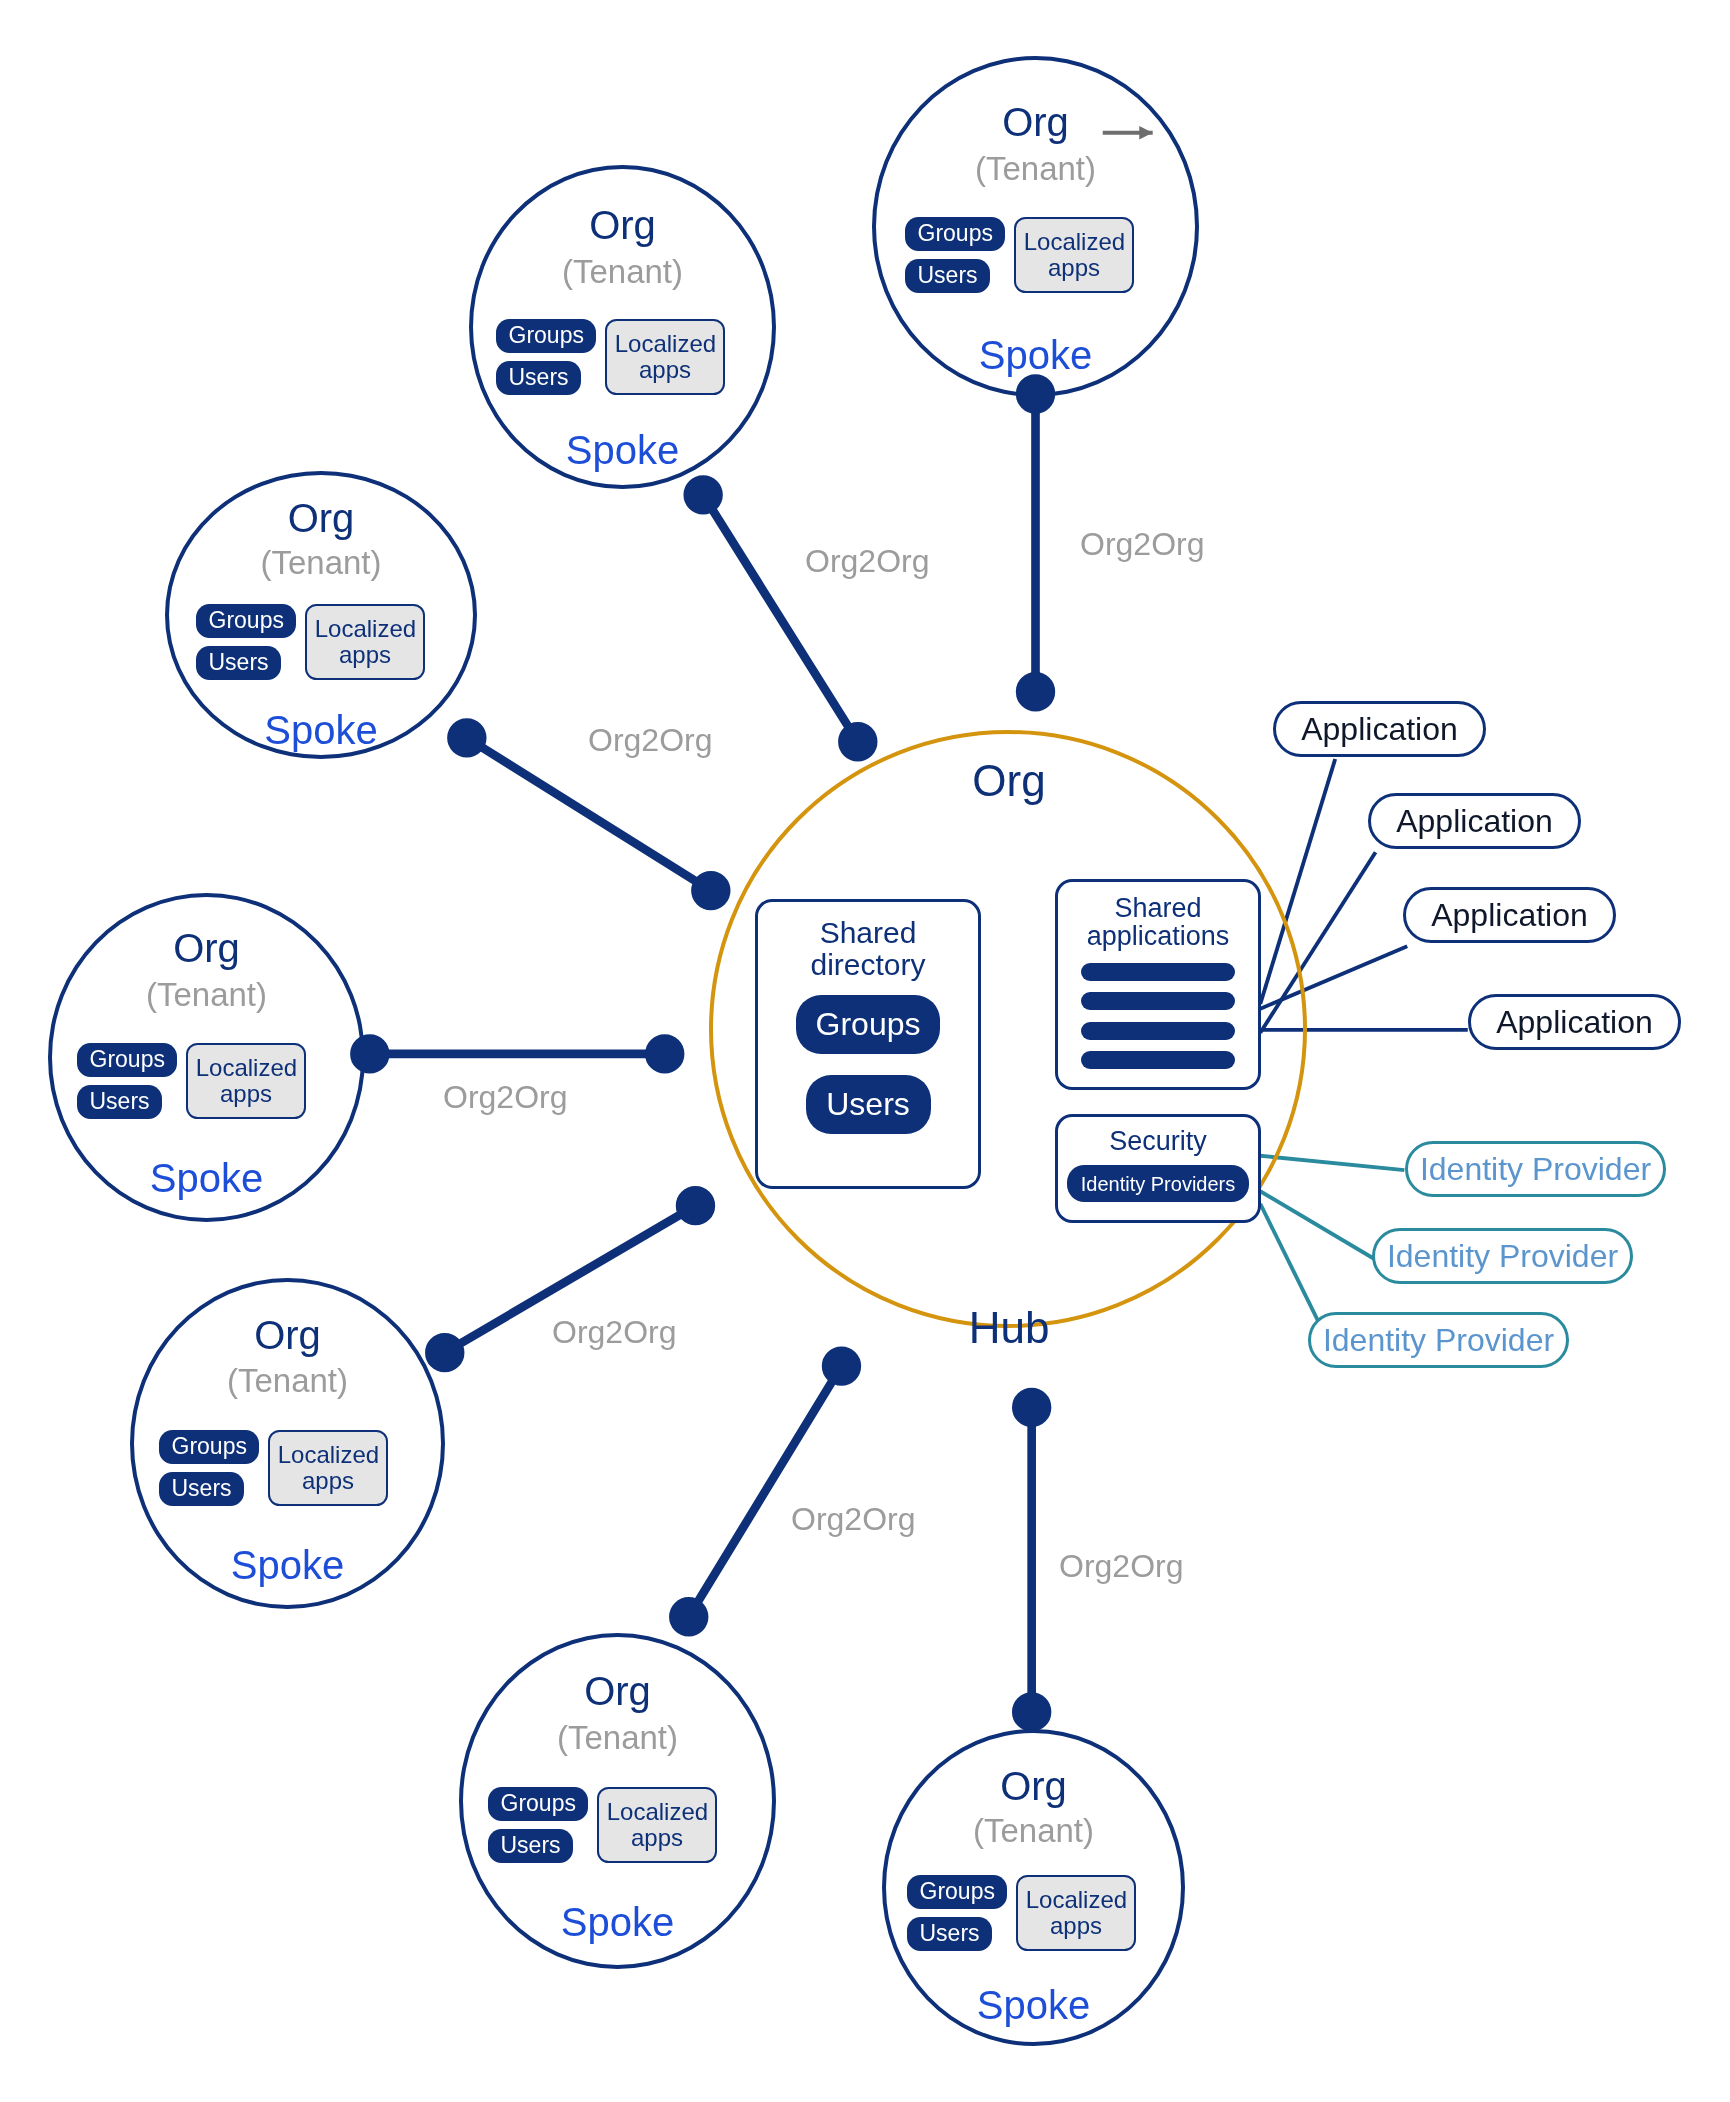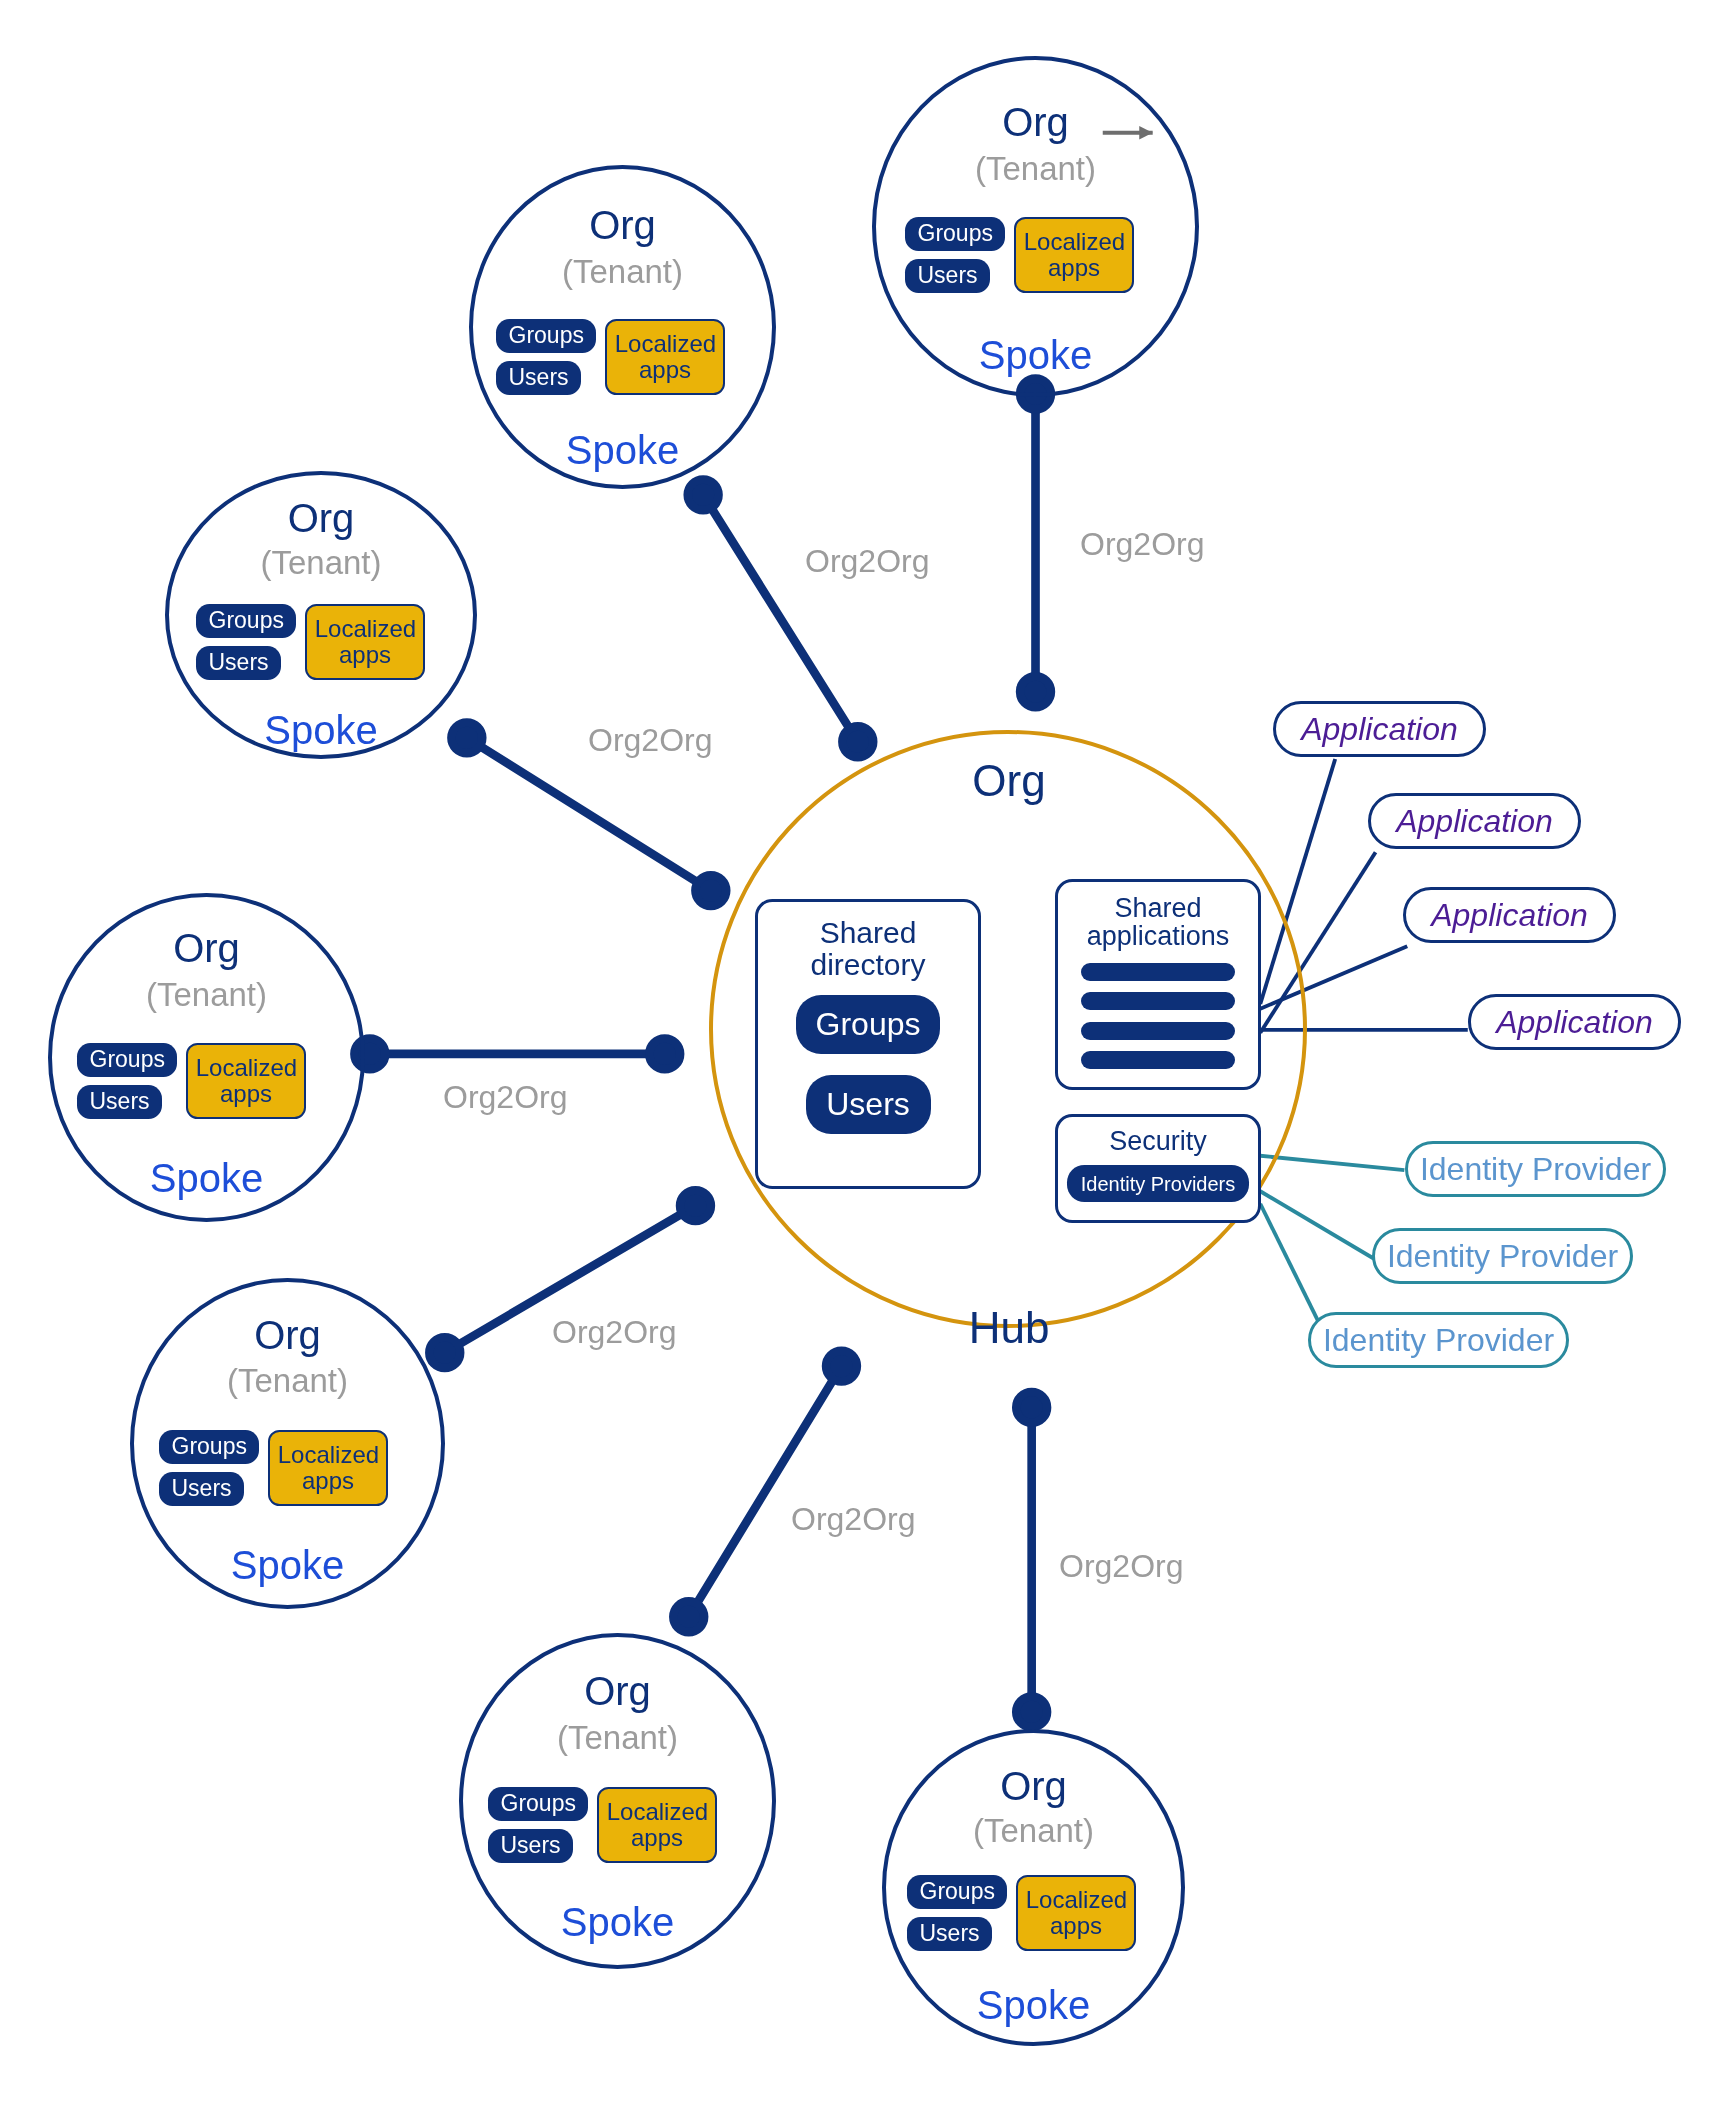--- a/index.html
+++ b/index.html
@@ -16,40 +16,40 @@
   .spoke .tenant{position:absolute;left:0;width:100%;text-align:center;
        color:#9C9C9C;font-size:33px;line-height:1;}
   .spoke .spokelbl{position:absolute;left:0;width:100%;text-align:center;
        color:#1d4ed8;font-size:40px;line-height:1;margin-top:8px;}
   .spoke .inner{position:absolute;display:flex;align-items:center;gap:8.6px;}
   .pills{display:flex;flex-direction:column;gap:8.6px;align-items:flex-start;}
   .pill{background:#0D3078;color:#fff;border-radius:13.4px;
         font-size:23px;padding:3.8px 12.5px 5.8px;line-height:1.05;white-space:nowrap;}
   .lapps{border:2.9px solid #0D3078;border-radius:11.5px;color:#0D3078;
         font-size:24px;line-height:1.1;text-align:center;padding:9.6px 7.7px;
-        box-sizing:border-box;background:#eab308;white-space:nowrap;}
+        box-sizing:border-box;background:#e5e5e5;white-space:nowrap;}
 
   .hubring{position:absolute;border:4.8px solid #D4940E;border-radius:50%;
         box-sizing:border-box;background:transparent;}
   .hub-org,.hub-hub{position:absolute;color:#0D3078;font-size:44px;
         text-align:center;line-height:1;}
 
   .card{position:absolute;background:#fff;border:3.8px solid #0D3078;
         border-radius:17.3px;box-sizing:border-box;}
   .card .ttl{color:#0D3078;text-align:center;line-height:1.07;}
 
   .bigpill{background:#0D3078;color:#fff;border-radius:25px;text-align:center;
         font-size:32px;line-height:1;padding:13.4px 0;}
   .smallpill{background:#0D3078;color:#fff;border-radius:17.3px;text-align:center;
         font-size:20px;line-height:1;padding:8.6px 9.6px;white-space:nowrap;}
   .appbar{background:#0D3078;border-radius:11.5px;height:18px;}
 
   .appbox{position:absolute;background:#fff;border:3.8px solid #0D3078;
-        border-radius:960px;box-sizing:border-box;color:#4c1d95;font-size:32px;
-        display:flex;align-items:center;justify-content:center;white-space:nowrap;font-style:italic;}
+        border-radius:960px;box-sizing:border-box;color:#0f172a;font-size:32px;
+        display:flex;align-items:center;justify-content:center;white-space:nowrap;}
   .idpbox{position:absolute;background:#fff;border:3.8px solid #2A8A9E;
         border-radius:960px;box-sizing:border-box;color:#5B95CE;font-size:32px;
         display:flex;align-items:center;justify-content:center;white-space:nowrap;}
 
   .o2o{position:absolute;color:#9C9C9C;font-size:32px;white-space:nowrap;line-height:1;}
 </style>
 </head>
 <body>
 
 <div id="stage">

